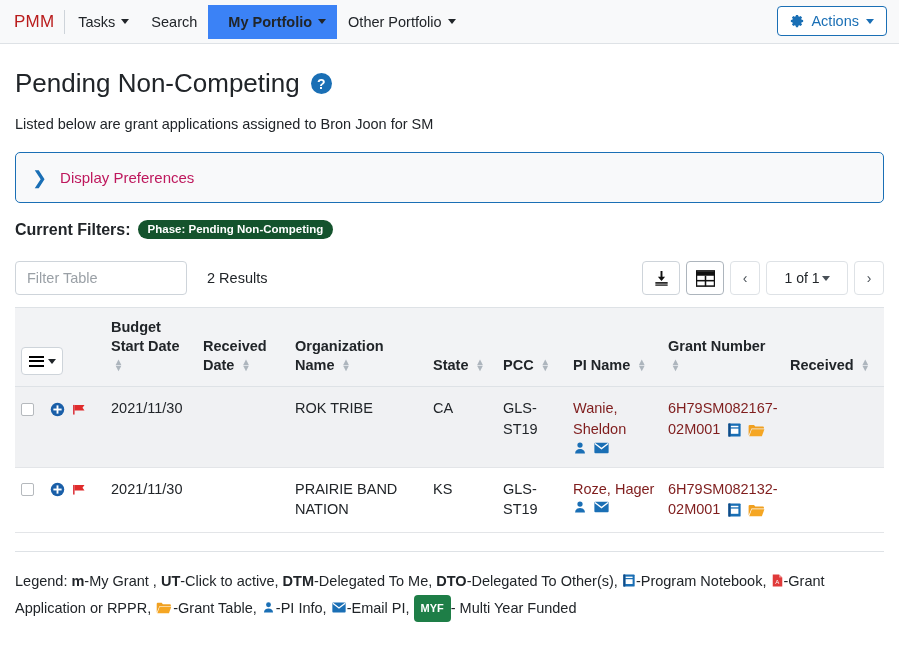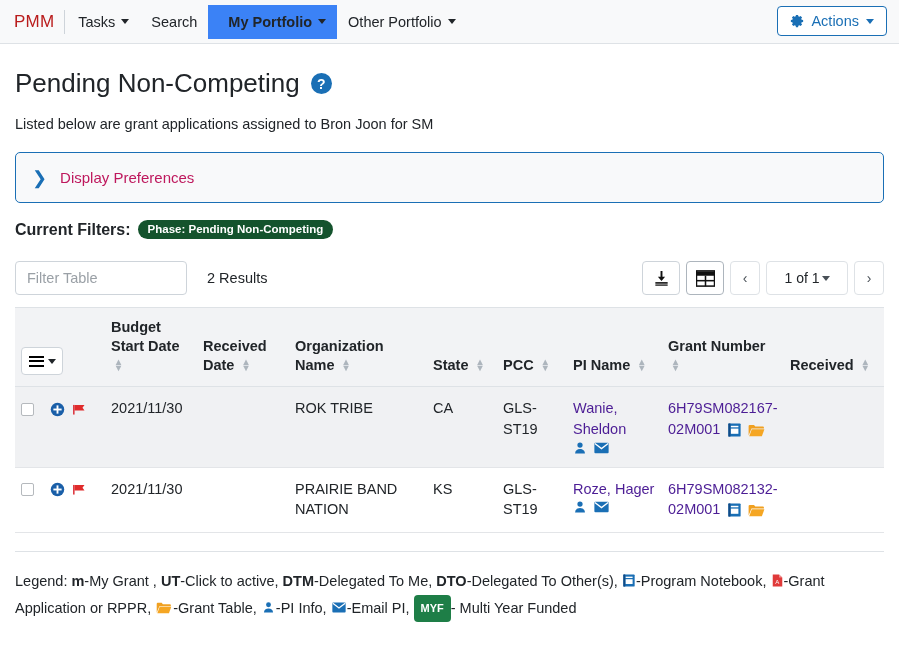--- a/index.html
+++ b/index.html
@@ -246,21 +246,21 @@
   tbody tr.r2 td { background: #ffffff; }
   .cb {
     width: 13px; height: 13px;
     border: 1px solid #b5b9bd;
     border-radius: 2px;
     background: #fff;
     display: inline-block;
     cursor: pointer;
     vertical-align: middle;
   }
-  .link { color: #4c1d95; text-decoration: none; cursor: pointer; }
+  .link { color: #7f1d1d; text-decoration: none; cursor: pointer; }
   .cell-icons { margin-top: 1px; display: flex; gap: 7px; align-items: center; }
 
   
   .ico { display: inline-block; vertical-align: middle; line-height: 0; }
 
   
   .legend {
     margin-top: 18px;
     border-top: 1px solid #dee2e6;
     padding-top: 16px;

